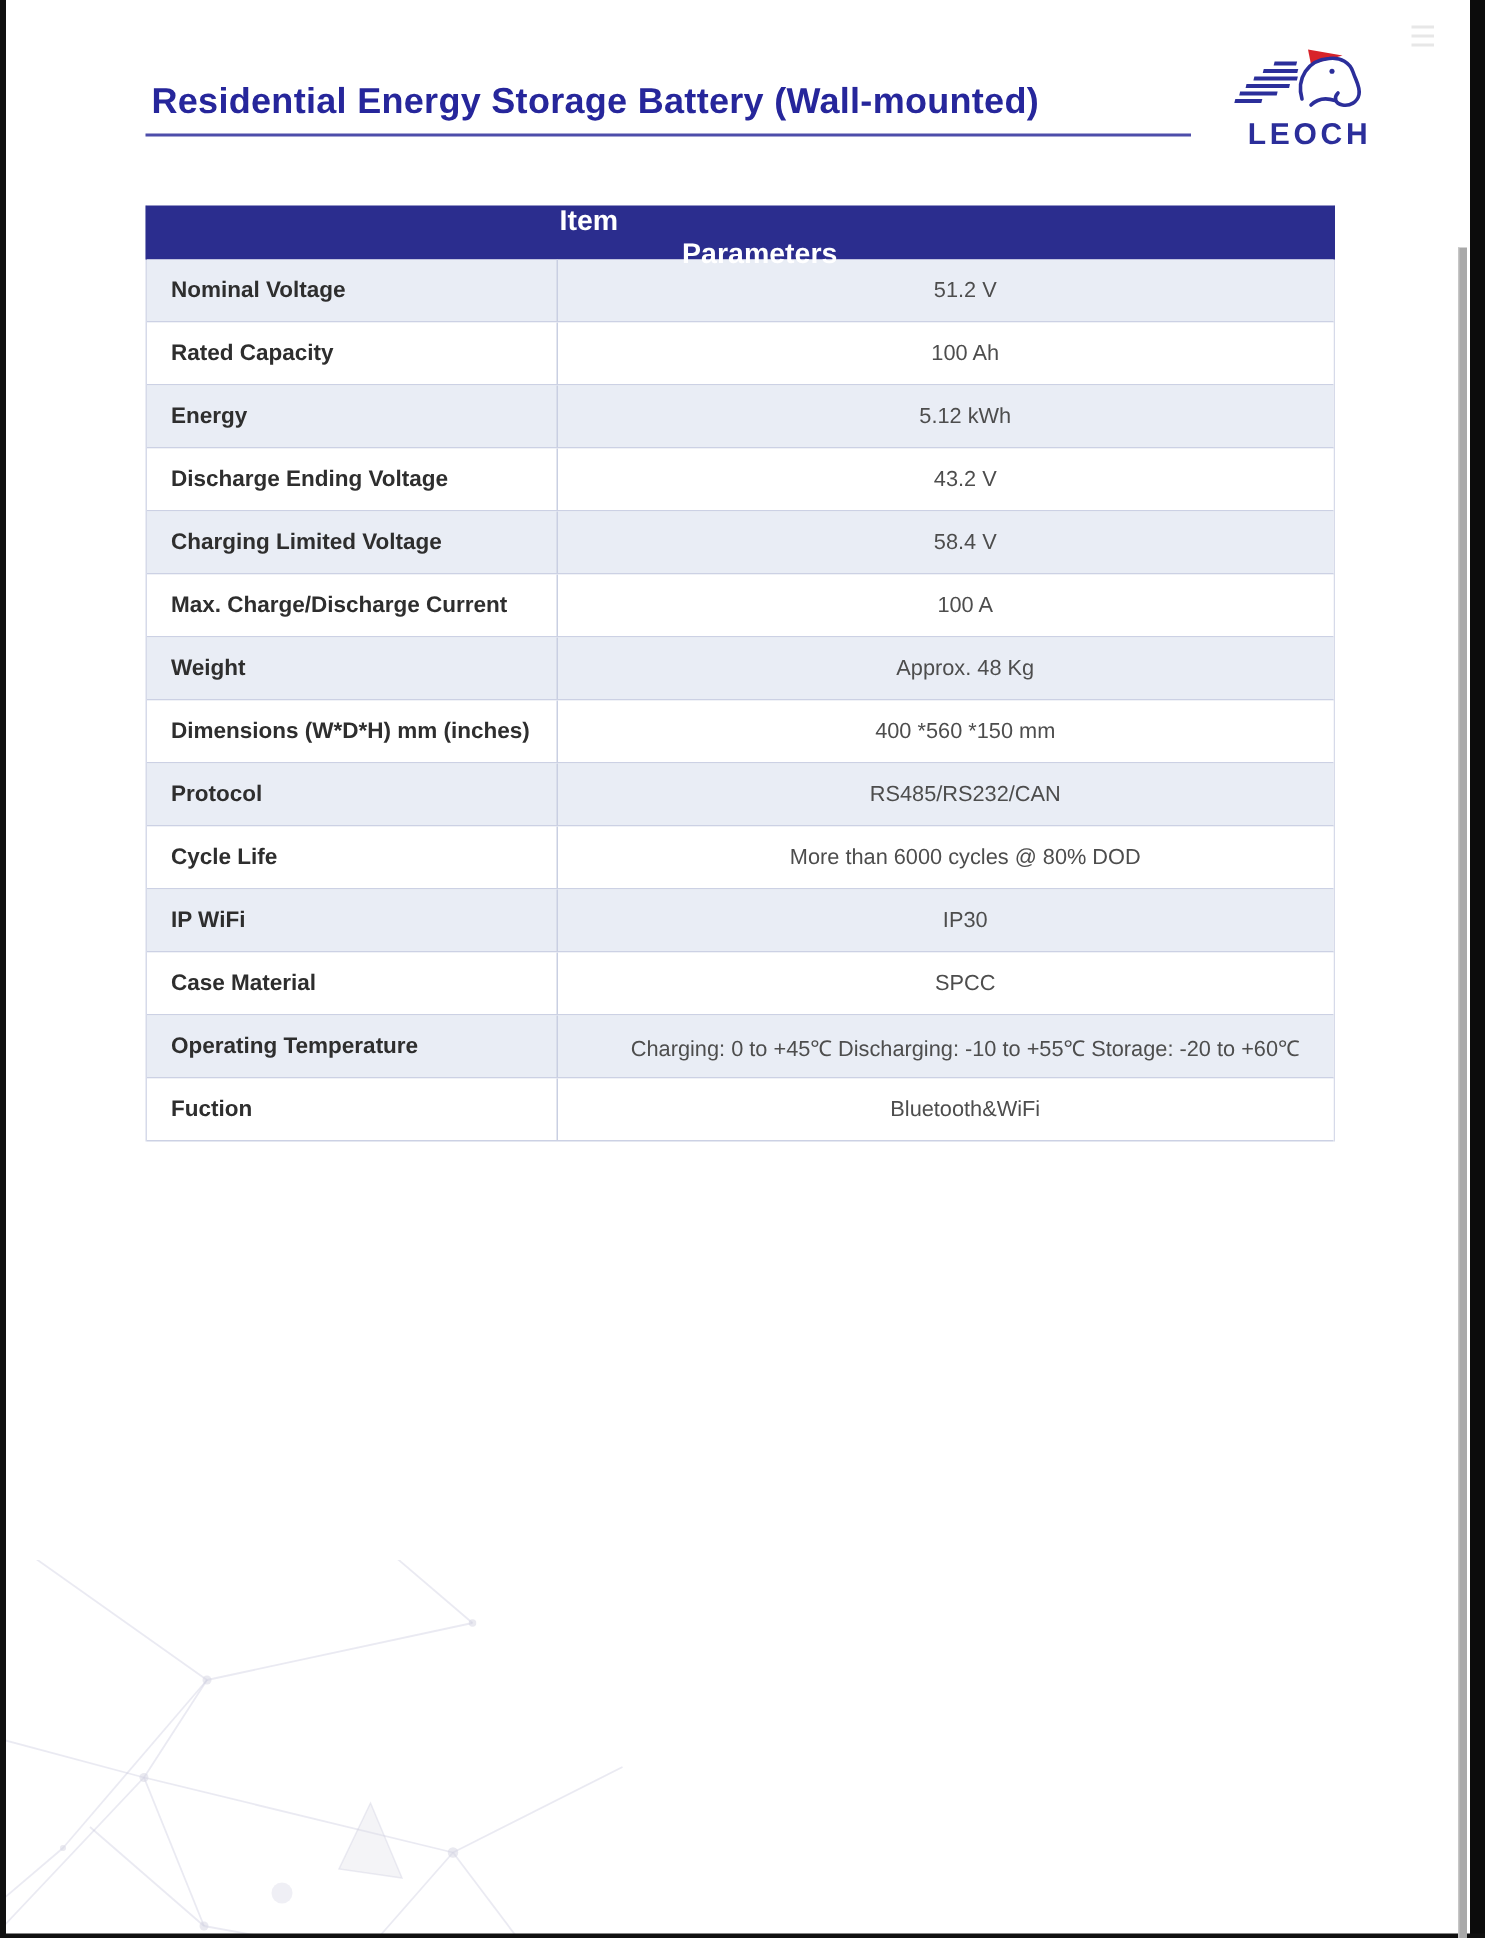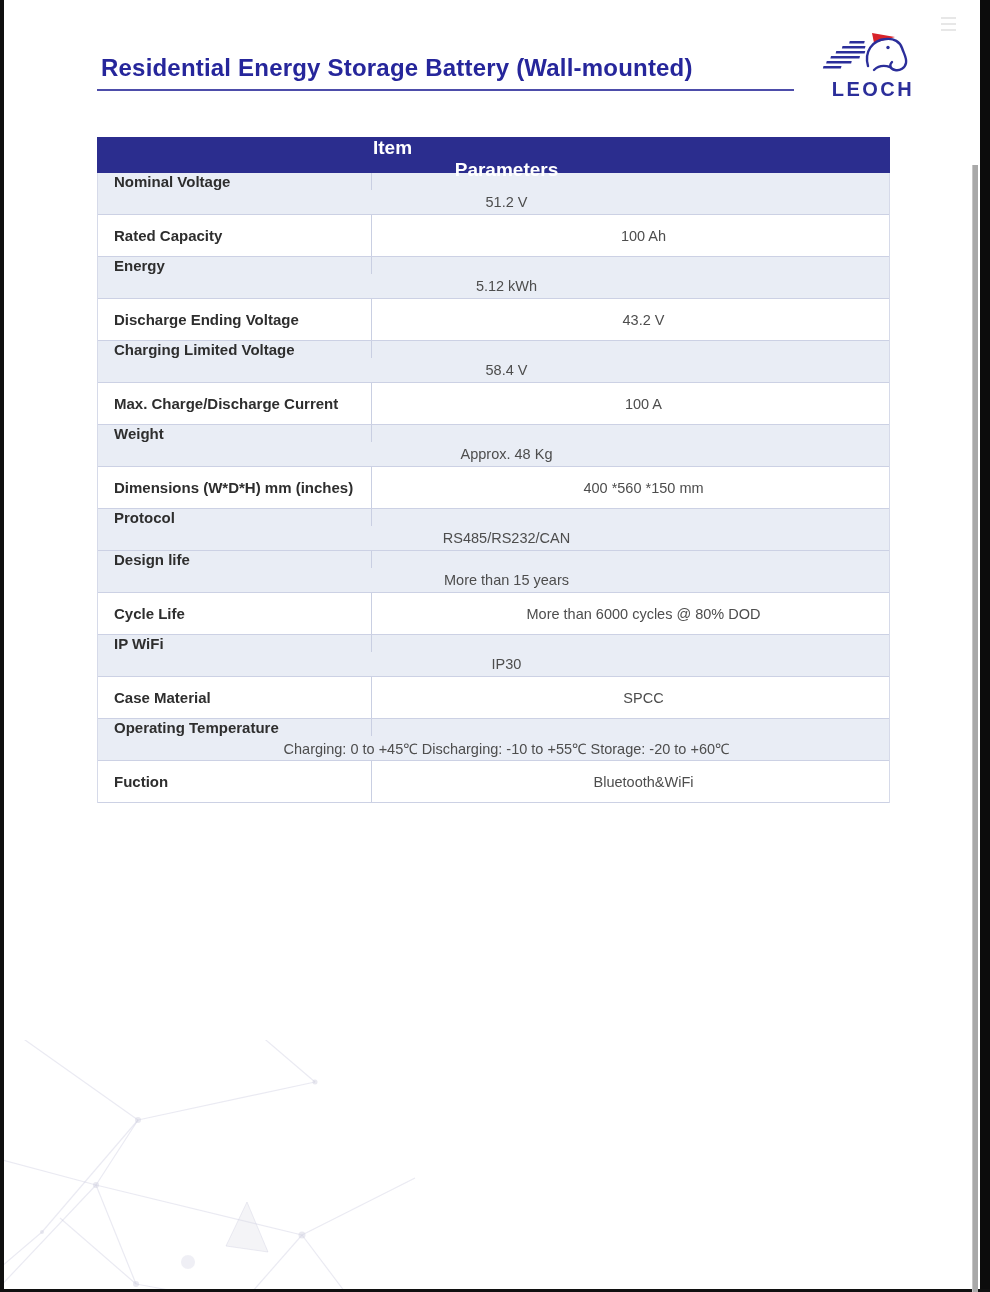--- a/index.html
+++ b/index.html
@@ -41,21 +41,21 @@
   .thead {
     display:flex; align-items:center; height:36px;
     background:#2b2d8e; color:#ffffff; font-weight:bold; font-size:19px;
     margin:0 -1px; 
     flex-direction:column;
   }
   .th-item { width:275px; padding-left:17px; box-sizing:border-box; }
   .th-params { flex:1; text-align:center; padding-left:26px; }
 
   .tr { display:flex; height:41px; background:#ffffff; border-bottom:1px solid #ccd1e4; }
-  .tr.alt { background:#e9edf5;flex-direction:column; }
+  .tr.alt { background:#e9edf5; }
   .td { display:flex; align-items:center; box-sizing:border-box; font-size:15px; }
   .td-item {
     width:274px; padding-left:16px; font-weight:bold; color:#2e2e2e;
     border-right:1px solid #c9cfe2;
   }
   .td-value {
     flex:1; justify-content:center; padding-left:26px;
     color:#4d4d4d; font-size:14.5px; white-space:nowrap;
   }
 
@@ -141,24 +141,20 @@
         <div class="td td-item">Weight</div>
         <div class="td td-value">Approx. 48 Kg</div>
       </div>
       <div class="tr">
         <div class="td td-item">Dimensions (W*D*H) mm (inches)</div>
         <div class="td td-value">400 *560 *150 mm</div>
       </div>
       <div class="tr alt">
         <div class="td td-item">Protocol</div>
         <div class="td td-value">RS485/RS232/CAN</div>
-      </div>
-      <div class="tr alt">
-        <div class="td td-item">Design life</div>
-        <div class="td td-value">More than 15 years</div>
       </div>
       <div class="tr">
         <div class="td td-item">Cycle Life</div>
         <div class="td td-value">More than 6000 cycles @ 80% DOD</div>
       </div>
       <div class="tr alt">
         <div class="td td-item">IP WiFi</div>
         <div class="td td-value">IP30</div>
       </div>
       <div class="tr">

